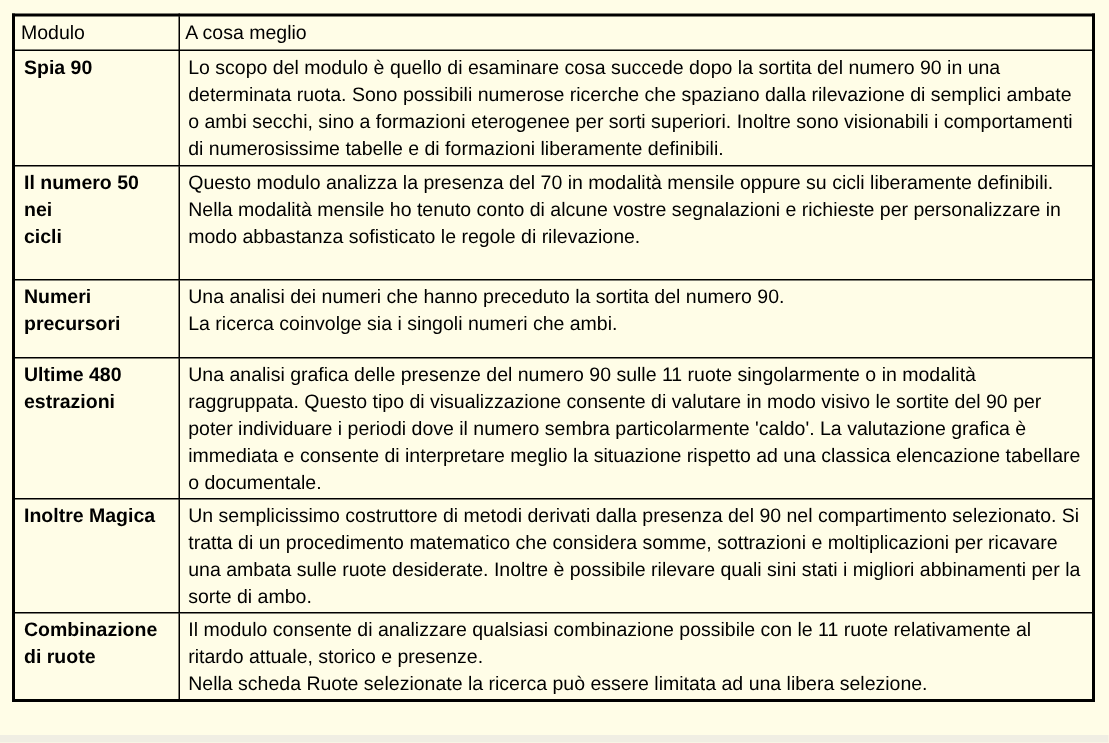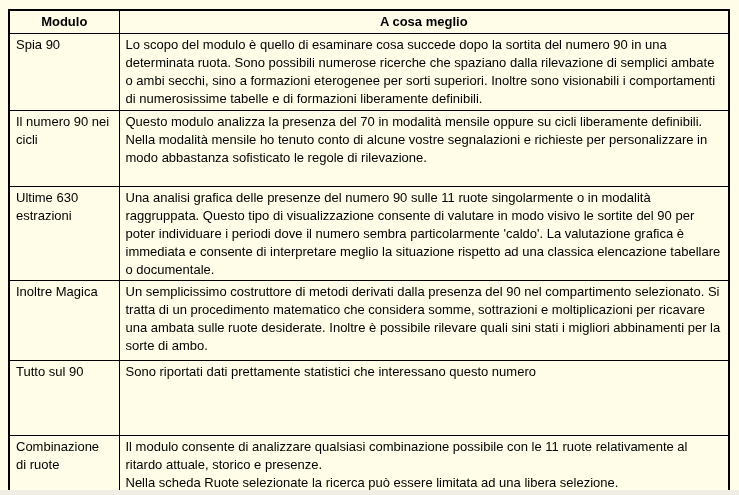--- a/index.html
+++ b/index.html
@@ -25,34 +25,34 @@
     background: #FFFDE7;
   }
   table.modules th,
   table.modules td {
     border: 1px solid #000000;
     font-size: 13px;
     line-height: 18px;
     color: #000000;
   }
   table.modules th {
-    text-align: center;
+    text-align: left;
     vertical-align: middle;
-    font-weight: bold;
+    font-weight: normal;
     padding: 1px 4px 1px 4px;
   }
   table.modules td {
     vertical-align: top;
     padding: 2px 6px 1px 6px;
     white-space: pre-line;
   }
   col.c-module { width: 110px; }
   col.c-desc   { width: 610px; }
   td.module-cell {
-    font-weight: normal;
+    font-weight: bold;
     padding: 2px 2px 1px 4px;
   }
   thead tr { height: 23px; }
   tbody tr:nth-child(1) { height: 77px; }
   tbody tr:nth-child(2) { height: 76px; }
   tbody tr:nth-child(3) { height: 52px; }
   tbody tr:nth-child(4) { height: 80px; }
   tbody tr:nth-child(5) { height: 75px; }
   tbody tr:nth-child(6) { height: 25px; }
   tbody tr:nth-child(7) { height: 69px; }
@@ -78,36 +78,38 @@
       <th>Modulo</th>
       <th>A cosa meglio</th>
     </tr>
   </thead>
   <tbody>
     <tr>
       <td class="module-cell">Spia 90</td>
       <td class="desc-cell">Lo scopo del modulo è quello di esaminare cosa succede dopo la sortita del numero 90 in una determinata ruota. Sono possibili numerose ricerche che spaziano dalla rilevazione di semplici ambate o ambi secchi, sino a formazioni eterogenee per sorti superiori. Inoltre sono visionabili i comportamenti di numerosissime tabelle e di formazioni liberamente definibili.</td>
     </tr>
     <tr>
-      <td class="module-cell">Il numero 90 nei
+      <td class="module-cell">Il numero 50 nei
 cicli</td>
       <td class="desc-cell">Questo modulo analizza la presenza del 70 in modalità mensile oppure su cicli liberamente definibili. Nella modalità mensile ho tenuto conto di alcune vostre segnalazioni e richieste per personalizzare in modo abbastanza sofisticato le regole di rilevazione.</td>
     </tr>
     <tr>
-      <td class="module-cell">Ultime 630
+      <td class="module-cell">Numeri
+precursori</td>
+      <td class="desc-cell">Una analisi dei numeri che hanno preceduto la sortita del numero 90.
+La ricerca coinvolge sia i singoli numeri che ambi.</td>
+    </tr>
+    <tr>
+      <td class="module-cell">Ultime 480
 estrazioni</td>
       <td class="desc-cell">Una analisi grafica delle presenze del numero 90 sulle 11 ruote singolarmente o in modalità raggruppata. Questo tipo di visualizzazione consente di valutare in modo visivo le sortite del 90 per poter individuare i periodi dove il numero sembra particolarmente 'caldo'. La valutazione grafica è immediata e consente di interpretare meglio la situazione rispetto ad una classica elencazione tabellare o documentale.</td>
     </tr>
     <tr>
       <td class="module-cell">Inoltre Magica</td>
       <td class="desc-cell">Un semplicissimo costruttore di metodi derivati dalla presenza del 90 nel compartimento selezionato. Si tratta di un procedimento matematico che considera somme, sottrazioni e moltiplicazioni per ricavare una ambata sulle ruote desiderate. Inoltre è possibile rilevare quali sini stati i migliori abbinamenti per la sorte di ambo.</td>
-    </tr>
-    <tr>
-      <td class="module-cell">Tutto sul 90</td>
-      <td class="desc-cell">Sono riportati dati prettamente statistici che interessano questo numero</td>
     </tr>
     <tr>
       <td class="module-cell">Combinazione
 di ruote</td>
       <td class="desc-cell">Il modulo consente di analizzare qualsiasi combinazione possibile con le 11 ruote relativamente al ritardo attuale, storico e presenze.
 Nella scheda Ruote selezionate la ricerca può essere limitata ad una libera selezione.</td>
     </tr>
   </tbody>
 </table>
 

